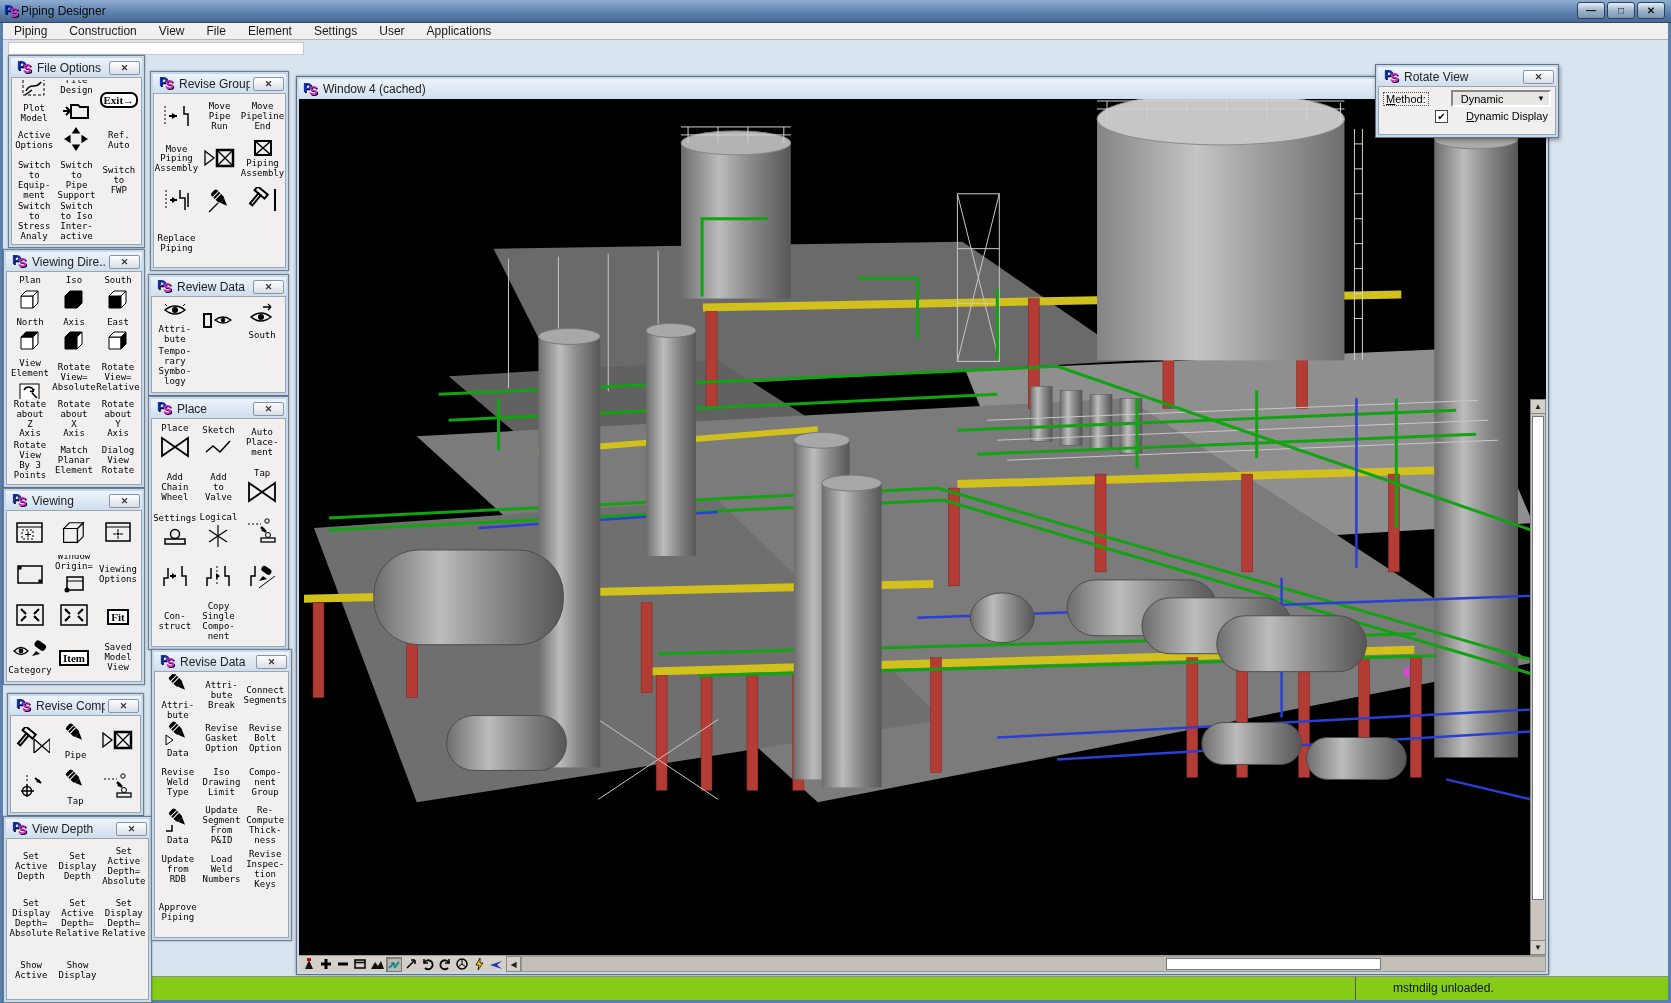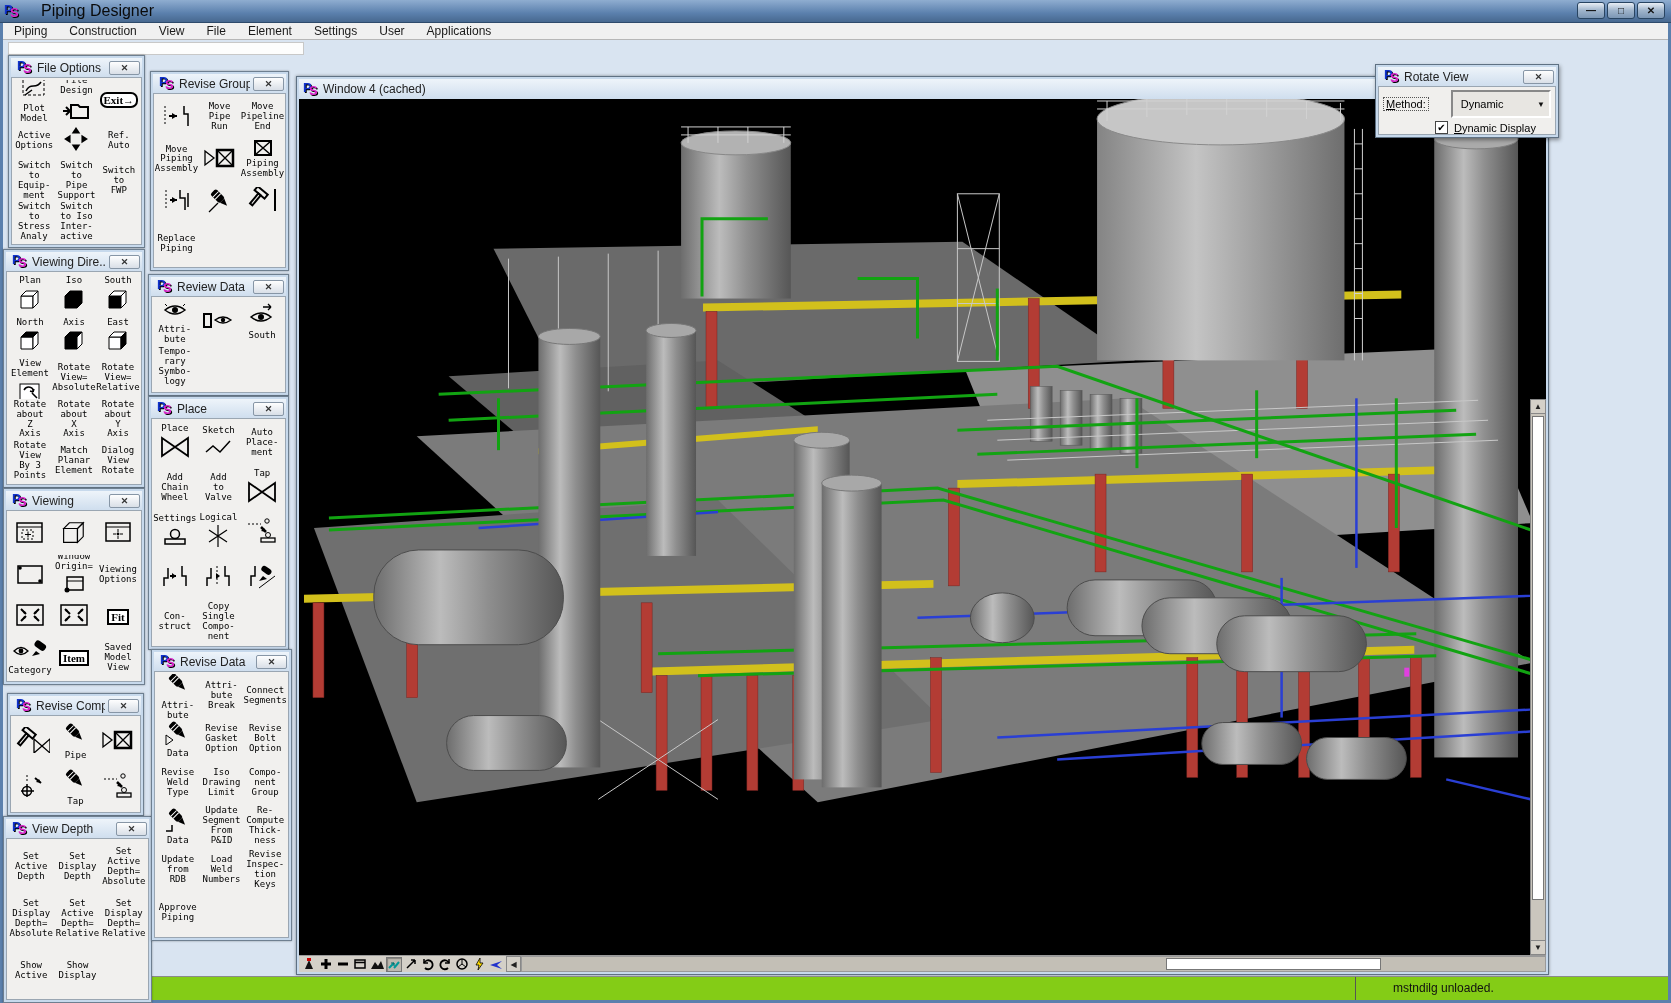--- a/index.html
+++ b/index.html
@@ -2,21 +2,21 @@
 <html><head>
 <meta charset="utf-8">
 <style>
   *{box-sizing:border-box;margin:0;padding:0}
   html,body{width:1671px;height:1003px;overflow:hidden;font-family:"Liberation Sans",sans-serif}
   #screen{position:relative;width:1671px;height:1003px;background:#d9e4f1;overflow:hidden}
   
   .titlebar{position:absolute;left:0;top:0;width:100%;height:23px;
     background:linear-gradient(#8fadd0,#5b80ad 60%,#47688f);display:flex;align-items:center;
     border-bottom:1px solid #2d4a6b}
-  .titlebar .app-title{font-size:16px;color:#0a0a0a;margin-left:20px}
+  .titlebar .app-title{font-size:12px;color:#0a0a0a;margin-left:0}
   .winbtns{position:absolute;right:6px;top:2px;display:flex;gap:2px}
   .winbtn{width:28px;height:17px;border:1px solid #284461;border-radius:3px;
     background:linear-gradient(#e8eef5,#9fb4cb 50%,#7b96b4);color:#111;font-size:10px;
     line-height:15px;text-align:center;font-weight:bold}
   .pdlogo{position:relative;width:17px;height:15px;margin-left:4px;flex:0 0 auto}
   .pdlogo .p{position:absolute;left:0;top:-2px;color:#1133cc;font-weight:bold;font-size:13px;text-shadow:1px 1px 0 #000}
   .pdlogo .s{position:absolute;left:6px;top:1px;color:#dd22cc;font-weight:bold;font-size:13px;text-shadow:1px 1px 0 #000}
   .menubar{position:absolute;left:3px;top:23px;width:1665px;height:17px;background:#f0f0f0;
     border-bottom:1px solid #b6b6b6;display:flex;align-items:center;gap:0}
   .menubar span{font-size:12px;color:#1a1a1a;padding:0 11px}
@@ -63,25 +63,25 @@
   .hs-btn::before{content:"\25C0"}
   .hs-track{flex:1;background:#c3bfb6;position:relative;border:1px solid #999}
   .hs-thumb{position:absolute;top:1px;bottom:1px;left:63%;width:21%;background:#fff;border:1px solid #777}
   
   .rotate-dialog{position:absolute;left:1375px;top:64px;width:184px;height:74px;background:#c7d9ec;
     border:1px solid #5f7183;padding:2px;z-index:30;box-shadow:1px 2px 4px rgba(0,0,0,.4)}
   .rd-body{background:#f0efed;height:calc(100% - 19px);padding:3px 4px;font-size:11px;border:1px solid #9aa6b2}
   .rd-row1{display:flex;align-items:center;gap:22px}
   .method-label{border:1px dotted #555;padding:0 2px;color:#000}
   .ul-first::first-letter{text-decoration:underline}
-  .combo{flex:1;display:flex;border:2px solid;border-color:#888 #fff #fff #888;background:#e8e6e2;height:28px;align-items:center}
+  .combo{flex:1;display:flex;border:2px solid;border-color:#888 #fff #fff #888;background:#e8e6e2;height:17px;align-items:center}
   .combo-value{flex:1;padding-left:8px;color:#000}
   .combo-arrow{width:16px;text-align:center;font-size:8px;color:#111}
   .combo-arrow::before{content:"\25BC"}
-  .rd-row2{display:flex;align-items:center;gap:6px;margin-top:3px;padding-left:52px}
+  .rd-row2{display:flex;gap:18px;margin-top:3px;padding-left:52px}
   .checkbox{width:13px;height:13px;border:1px solid #444;background:#fff;font-size:10px;line-height:12px;text-align:center;color:#000}
   .checkbox.checked::before{content:"\2714"}
   
   .statusbar{position:absolute;left:3px;bottom:3px;width:1665px;height:24px;background:#84cc16;
     border-top:1px solid #8a8a8a;font-size:12px;color:#111}
   .sb-sep{position:absolute;left:1352px;top:0;width:1px;height:100%;background:#555}
   .sb-msg{position:absolute;left:1390px;top:4px}
 </style>
 </head>
 <body>

